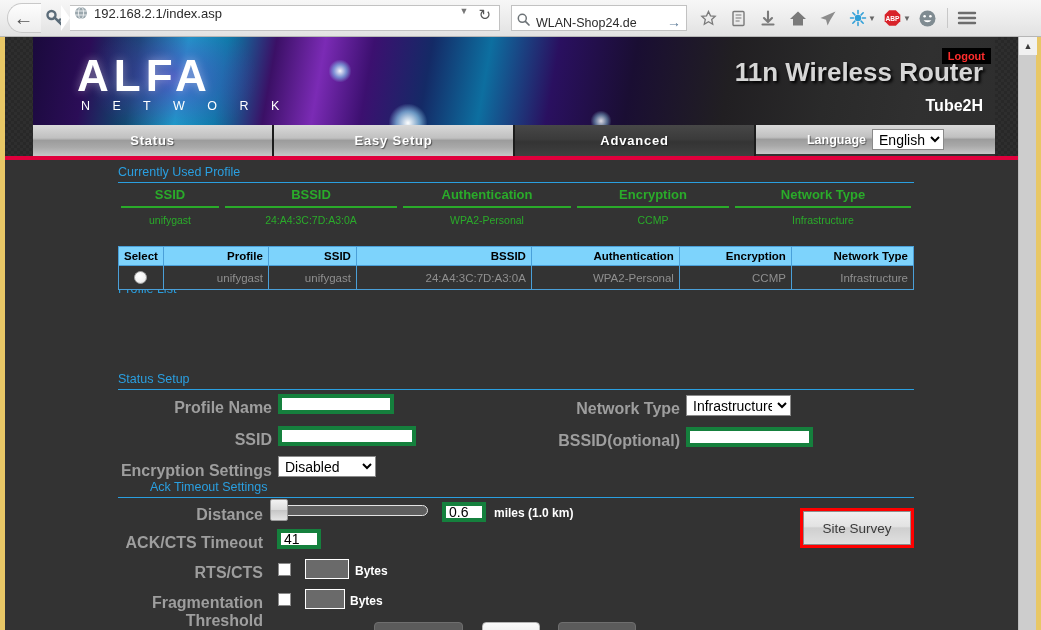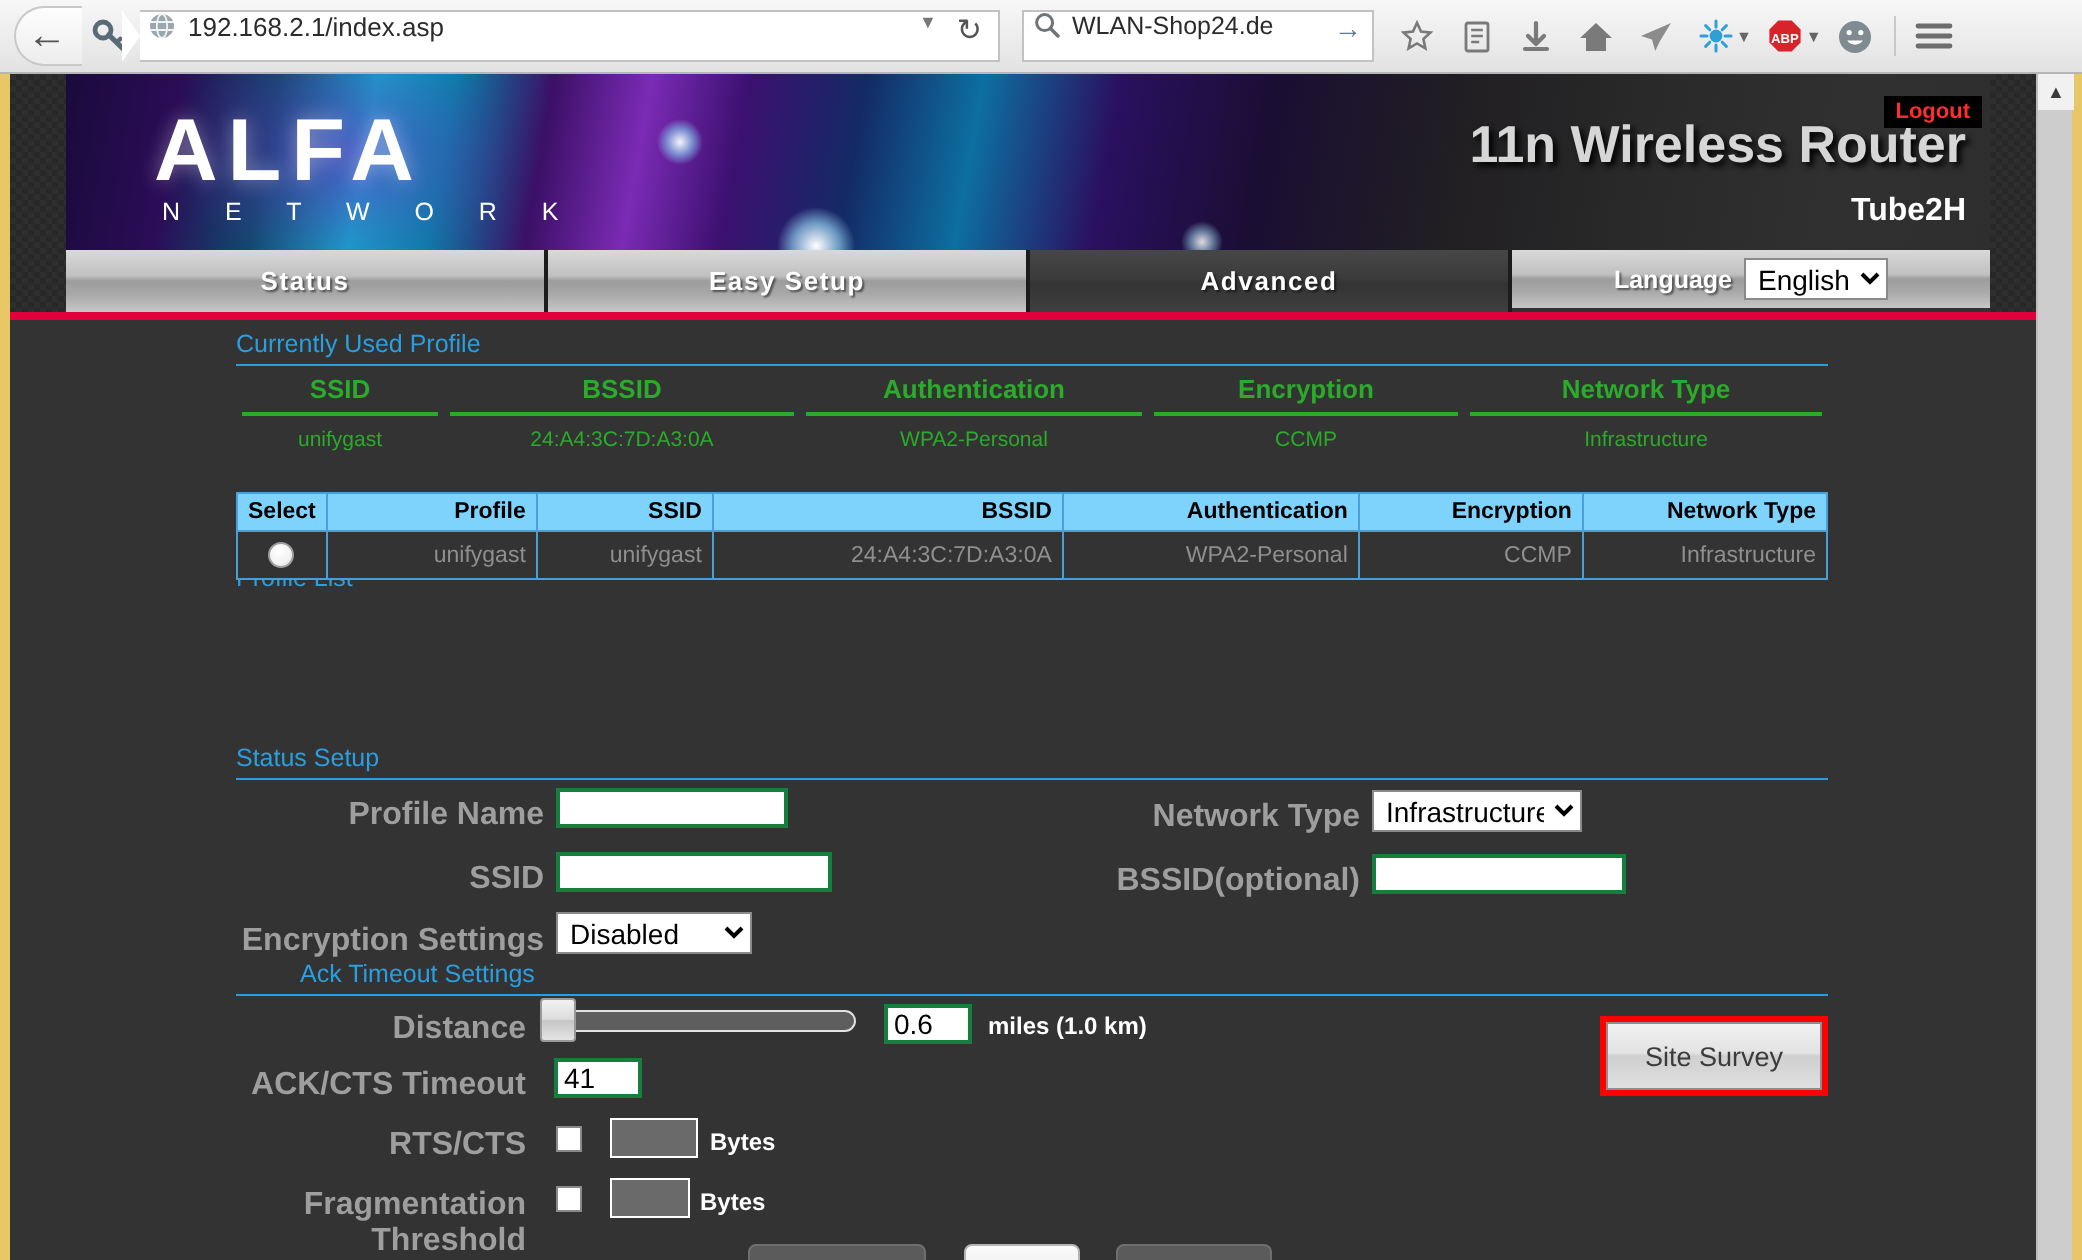--- a/index.html
+++ b/index.html
@@ -50,21 +50,21 @@
   .url-text {
     flex: 1; font-size: 13px; color: #2b2b2b;
     white-space: nowrap; overflow: hidden;
   }
   .url-dropdown { color: #777; font-size: 9px; padding: 0 6px; }
   .reload-btn { color: #555; font-size: 15px; padding: 0 4px; }
   .searchbar {
     flex: 0 0 176px;
     height: 26px; margin-left: 11px;
     background: #fff; border: 1px solid #c2c2c2;
-    display: flex; align-items: flex-start; padding: 0 5px;
+    display: flex; align-items: flex-end; padding: 0 5px;
   }
   .search-text { flex: 1; font-size: 12.5px; color: #2b2b2b; margin-left: 6px; }
   .search-go { color: #5f7d9a; font-size: 14px; }
   .chrome-icons { display: flex; align-items: center; margin-left: 6px; }
   .chrome-icon {
     width: 30px; height: 28px;
     display: flex; align-items: center; justify-content: center;
     color: #7a7a7a;
   }
   .caret-dn { font-size: 8px; color: #666; margin-left: -5px; margin-right: 2px; }
@@ -249,21 +249,21 @@
   .row-label {
     position: absolute;
     color: #9e9e9e; font-size: 16px; font-weight: bold;
     text-align: right;
   }
   input.txt {
     position: absolute;
     font-family: "Liberation Sans", sans-serif;
     font-size: 13px;
     background: #ffffff; color: #000;
-    border: 2px solid #15803d;
+    border: 4px solid #15803d;
     padding: 0 3px;
     height: 20px;
   }
   select.sel {
     position: absolute;
     font-family: "Liberation Sans", sans-serif;
     font-size: 14px;
     background: #ffffff; color: #000;
     border: 1px solid #8a8a8a;
     height: 21px;

